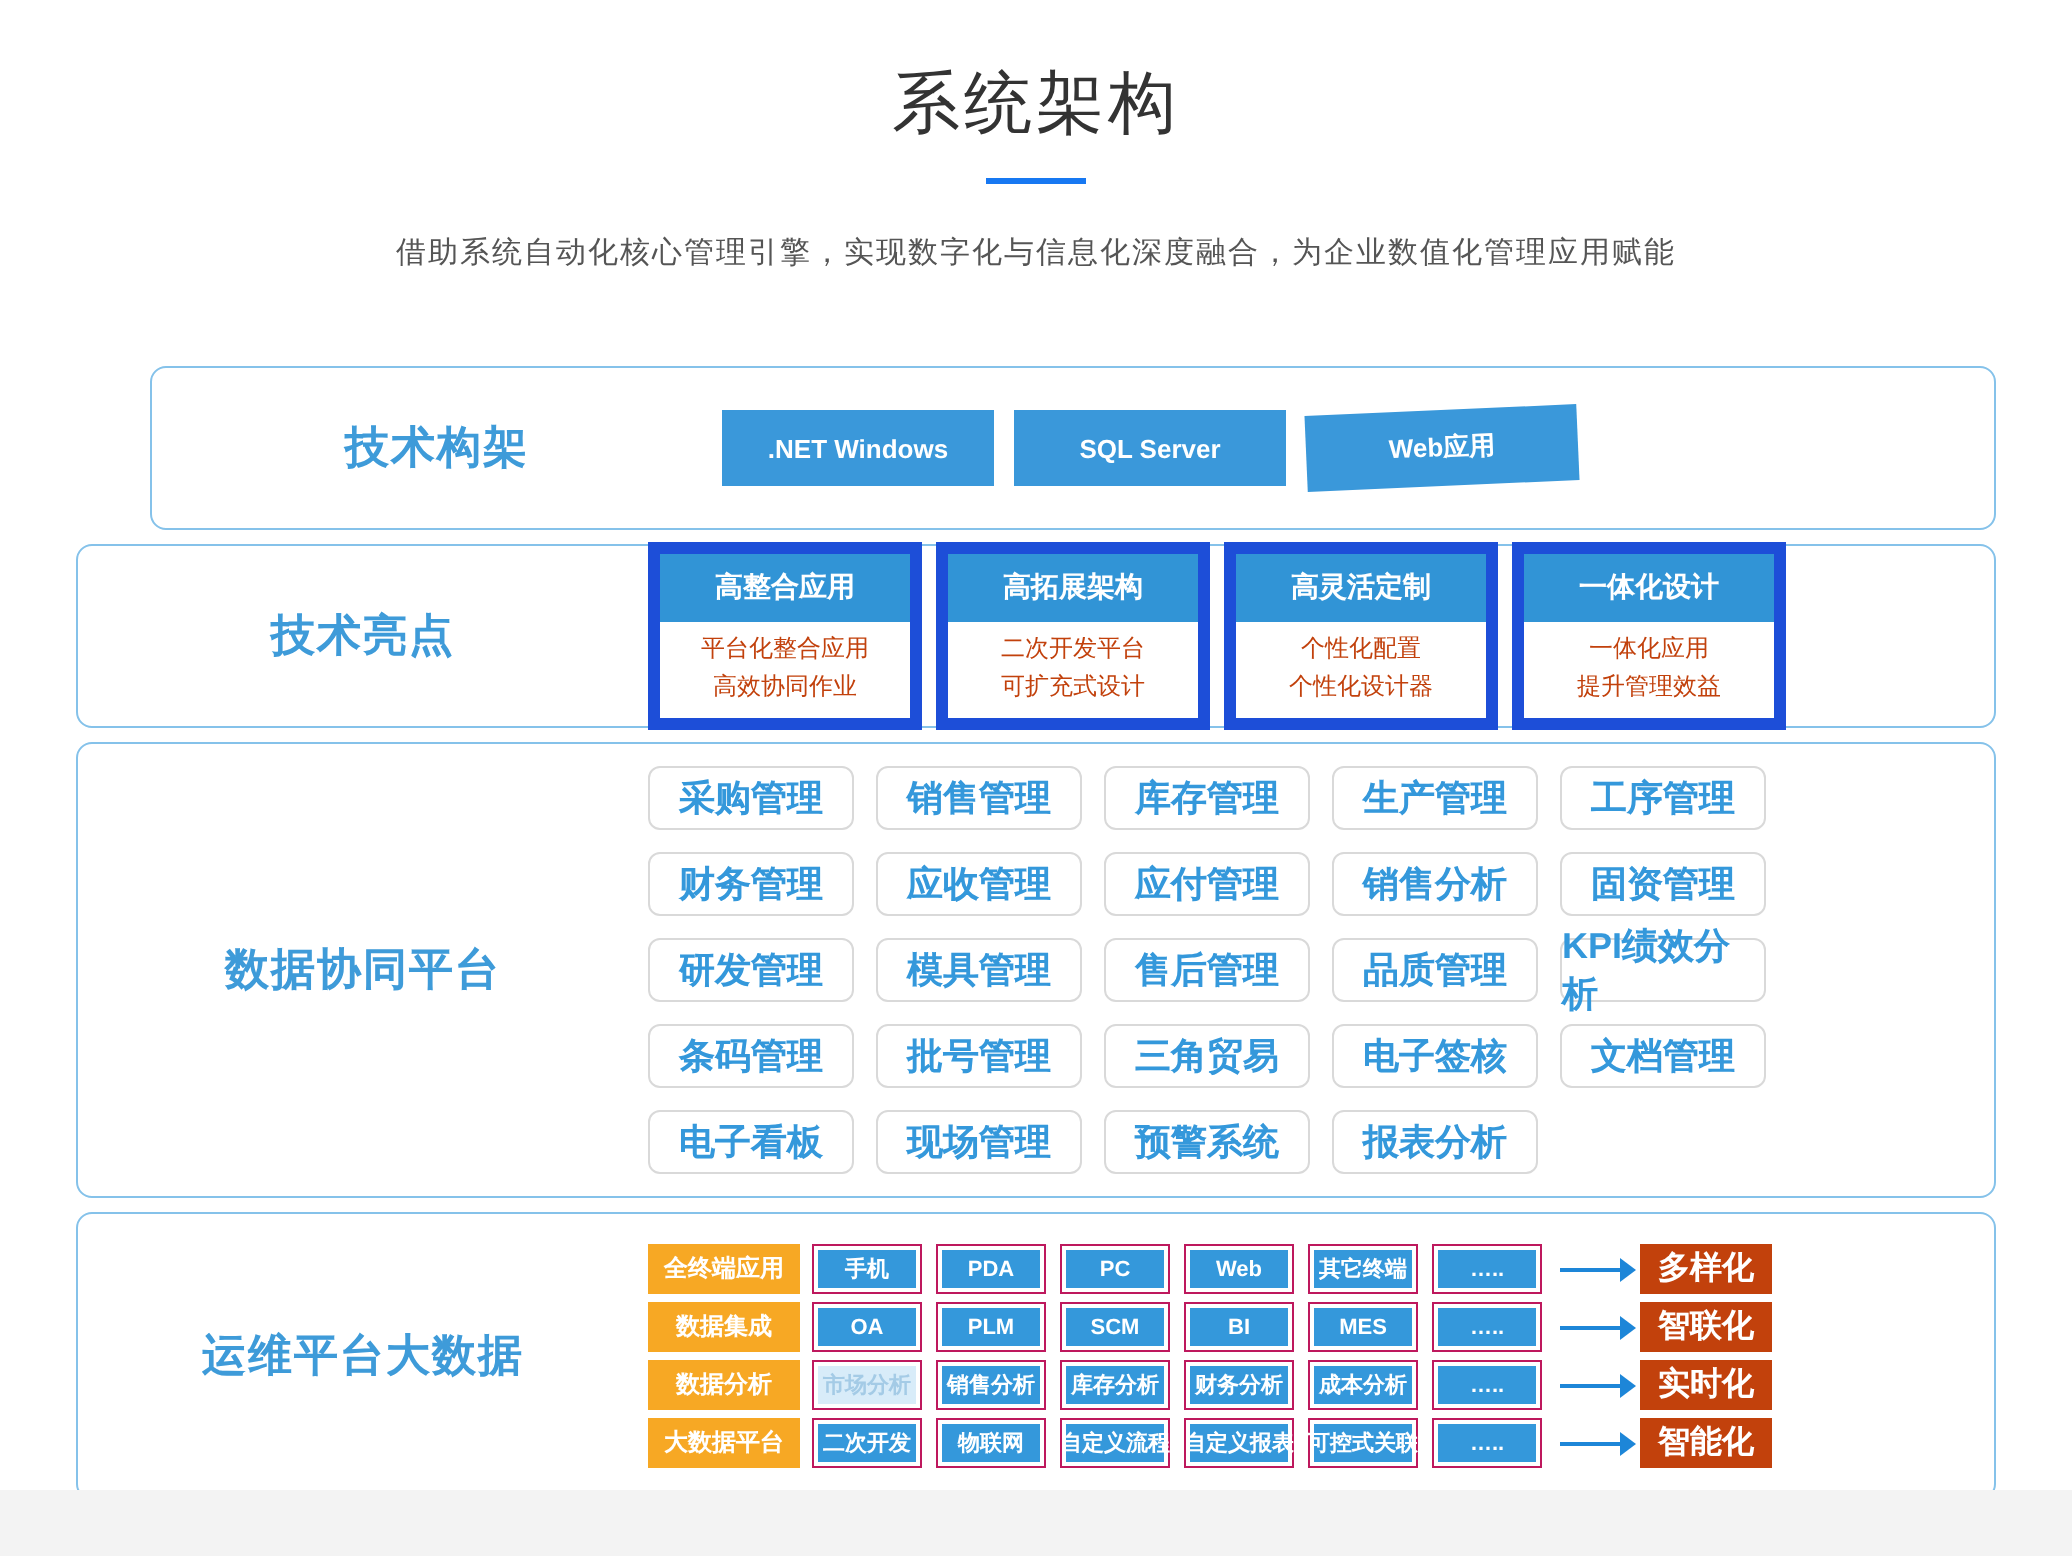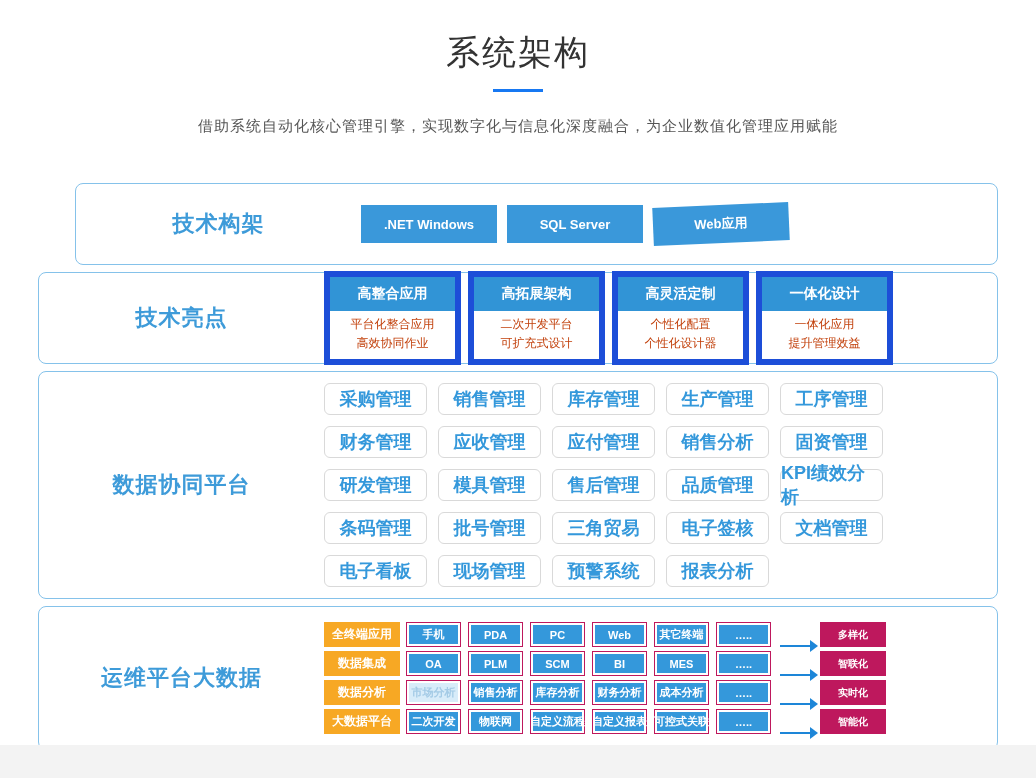--- a/index.html
+++ b/index.html
@@ -101,21 +101,21 @@
     border: 1px solid #d9d9d9;
     border-radius: 6px;
     color: #3498db;
     font-size: 18px;
     font-weight: bold;
   }
 
   
   .sec4 { height: 144px; }
   .bd-rows { display: flex; flex-direction: column; gap: 4px; }
-  .bd-row { display: flex; align-items: flex-end; border-radius: 10px; }
+  .bd-row { display: flex; align-items: center; border-radius: 10px; }
   .bd-cat {
     width: 76px; height: 25px;
     margin-right: 6px;
     background: #f7a824;
     color: #ffffff;
     font-size: 12px;
     font-weight: bold;
   }
   .bd-cell {
     width: 55px; height: 25px;
@@ -139,23 +139,23 @@
     content: "";
     position: absolute;
     right: -8px; top: -5px;
     width: 0; height: 0;
     border-left: 8px solid #1d86d8;
     border-top: 6px solid transparent;
     border-bottom: 6px solid transparent;
   }
   .bd-result {
     width: 66px; height: 25px;
-    background: #be185d;
-    color: #ffffff;
-    font-size: 10px;
+    background: #c2410c;
+    color: #ffffff;
+    font-size: 16px;
     font-weight: bold;
   }
 </style>
 </head>
 <body>
 
 <div class="page">
 
   <div class="header">
     <h1 class="title">系统架构</h1>

